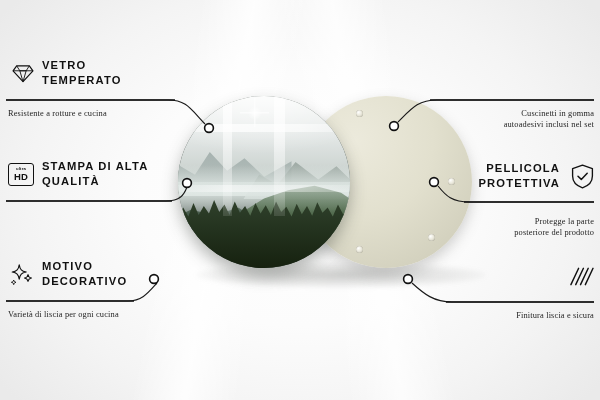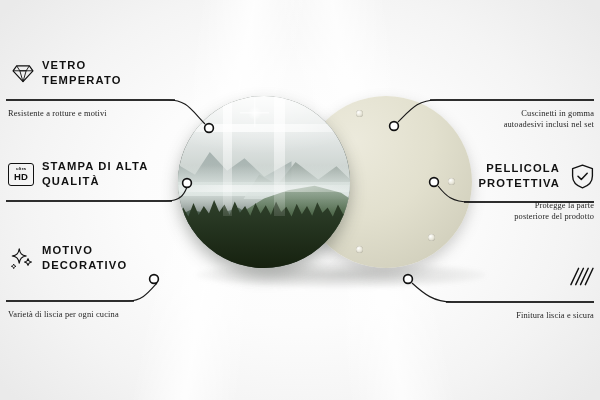--- a/index.html
+++ b/index.html
@@ -294,37 +294,37 @@
         <svg width="22" height="19" viewBox="0 0 24 21">
           <path d="M5 2 H19 L23 7.5 L12 19.5 L1 7.5 Z" fill="none" stroke="#111" stroke-width="1.3" stroke-linejoin="round"></path>
           <path d="M1 7.5 H23 M5 2 L8.5 7.5 L12 19.5 M19 2 L15.5 7.5 L12 19.5 M8.5 7.5 H15.5" fill="none" stroke="#111" stroke-width="1"></path>
         </svg>
       </span>
       <span class="feat-title">VETRO
 TEMPERATO</span>
     </div>
   </div>
   <div class="feature left" style="top:104px;">
-    <div class="feat-sub">Resistente a rotture e motivi</div>
+    <div class="feat-sub">Resistente a rotture e cucina</div>
   </div>
 
   <div class="feature left" style="top:159px;">
     <div class="feat-head">
       <span class="icon">
         <span class="hd-badge">
           <span class="hd-small">ultra</span>
           <span class="hd-big">HD</span>
         </span>
       </span>
       <span class="feat-title">STAMPA DI ALTA
 QUALITÀ</span>
     </div>
   </div>
 
-  <div class="feature left" style="top:243px;">
+  <div class="feature left" style="top:259px;">
     <div class="feat-head">
       <span class="icon">
         <svg width="24" height="24" viewBox="0 0 26 26">
           <path d="M10 3 C10.8 8.2 12.6 10 17.6 10.8 C12.6 11.6 10.8 13.4 10 18.6 C9.2 13.4 7.4 11.6 2.4 10.8 C7.4 10 9.2 8.2 10 3 Z" fill="none" stroke="#111" stroke-width="1.25" stroke-linejoin="round"></path>
           <path d="M19.5 13.5 C19.9 16 20.8 16.9 23.3 17.3 C20.8 17.7 19.9 18.6 19.5 21.1 C19.1 18.6 18.2 17.7 15.7 17.3 C18.2 16.9 19.1 16 19.5 13.5 Z" fill="none" stroke="#111" stroke-width="1.1" stroke-linejoin="round"></path>
           <path d="M4 19.5 C4.3 21.1 4.9 21.7 6.5 22 C4.9 22.3 4.3 22.9 4 24.5 C3.7 22.9 3.1 22.3 1.5 22 C3.1 21.7 3.7 21.1 4 19.5 Z" fill="none" stroke="#111" stroke-width="1" stroke-linejoin="round"></path>
         </svg>
       </span>
       <span class="feat-title">MOTIVO
 DECORATIVO</span>
@@ -344,21 +344,21 @@
       <span class="feat-title">PELLICOLA
 PROTETTIVA</span>
       <span class="icon">
         <svg width="23" height="25" viewBox="0 0 23 25">
           <path d="M11.5 1.2 L21.4 4.6 V12 C21.4 18 16.9 22 11.5 23.8 C6.1 22 1.6 18 1.6 12 V4.6 Z" fill="none" stroke="#111" stroke-width="1.35" stroke-linejoin="round"></path>
           <path d="M7 12.2 L10.3 15.4 L16.2 9.2" fill="none" stroke="#111" stroke-width="1.5" stroke-linecap="round" stroke-linejoin="round"></path>
         </svg>
       </span>
     </div>
   </div>
-  <div class="feature right" style="top:196px;">
+  <div class="feature right" style="top:212px;">
     <div class="feat-sub">Protegge la parte
 posteriore del prodotto</div>
   </div>
 
   <div class="feature right" style="top:261px;">
     <div class="feat-head">
       <span class="icon">
         <svg width="25" height="22" viewBox="0 0 26 22">
           <g stroke="#111" stroke-width="1.5" stroke-linecap="round">
             <line x1="2" y1="20" x2="10" y2="3"></line>

